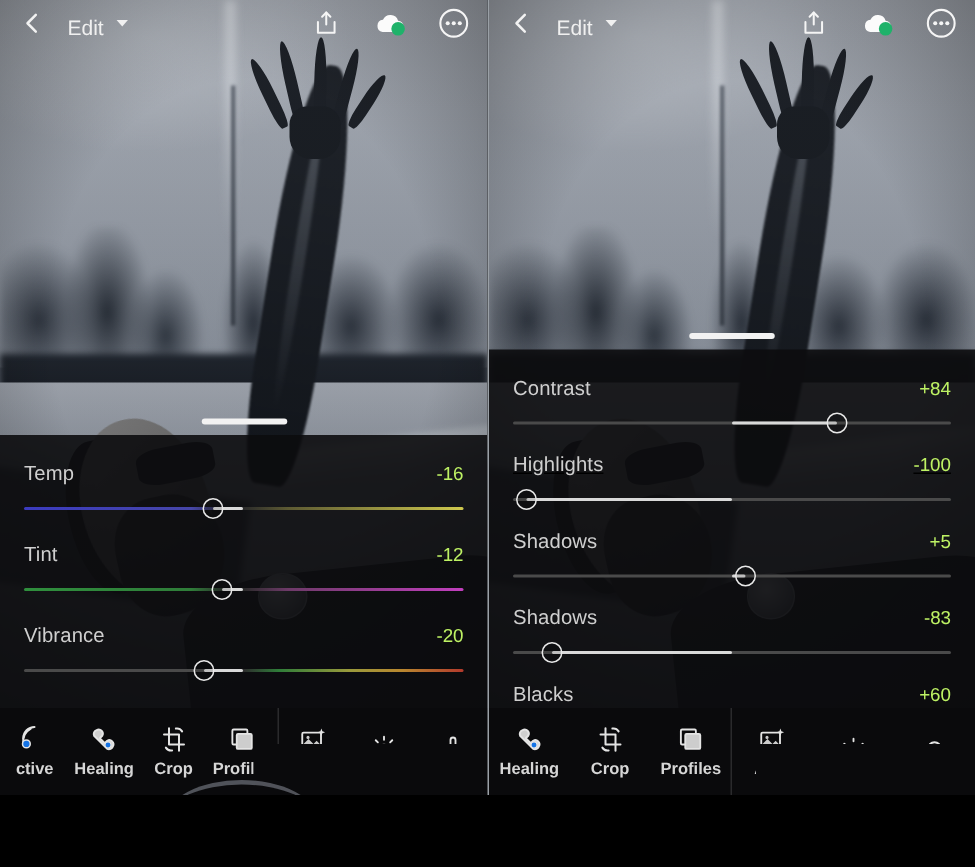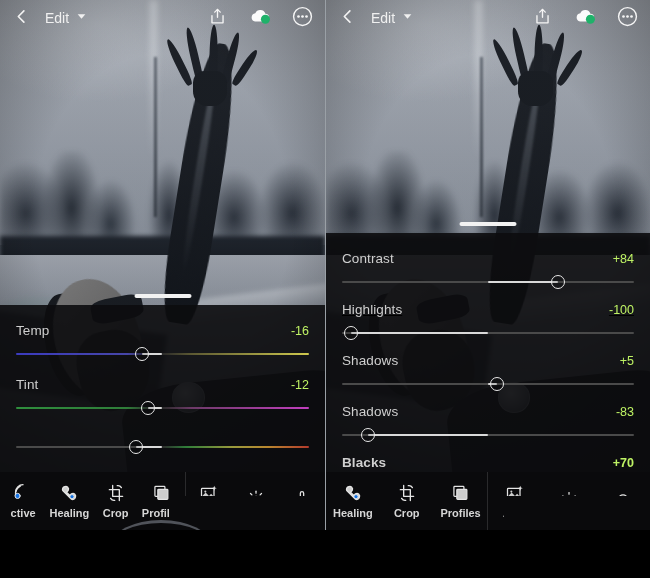--- a/index.html
+++ b/index.html
@@ -214,20 +214,24 @@
           <span class="row-val">-12</span>
         </div>
         <div class="track">
           <div class="tline tint"></div>
           <div class="fill" style="left:45%;width:5%;"></div>
           <div class="knob" style="left:45%;"></div>
         </div>
       </div>
 
       <div class="row">
+        <div class="row-head">
+          <span class="row-label">Vibrance</span>
+          <span class="row-val">-20</span>
+        </div>
         <div class="track">
           <div class="tline vib"></div>
           <div class="fill" style="left:41%;width:9%;"></div>
           <div class="knob" style="left:41%;"></div>
         </div>
       </div>
 
     </div>
 
     <div class="toolbar">
@@ -427,24 +431,24 @@
           <span class="row-label">Shadows</span>
           <span class="row-val">-83</span>
         </div>
         <div class="track">
           <div class="tline"></div>
           <div class="fill" style="left:9%;width:41%;"></div>
           <div class="knob" style="left:9%;"></div>
         </div>
       </div>
 
-      <div class="row" style="padding-bottom:0;font-weight:bold;">
+      <div class="row" style="padding-bottom:0;">
         <div class="row-head">
           <span class="row-label">Blacks</span>
-          <span class="row-val">+70</span>
+          <span class="row-val">+60</span>
         </div>
       </div>
     </div>
 
     <div class="toolbar">
       <div class="tool">
         <span>
           <svg viewBox="0 0 24 24" fill="none" stroke="#e4e4e4" stroke-width="1.6" stroke-linejoin="round">
             <path d="M6.5 4.5 A3.3 3.3 0 0 1 11 9 L9 11 L13 15 L15 13 A3.3 3.3 0 0 1 19.5 17.5
                      A3.3 3.3 0 0 1 15 19.5 L4.5 9 A3.3 3.3 0 0 1 6.5 4.5 Z" fill="#cfcfcf"></path>

